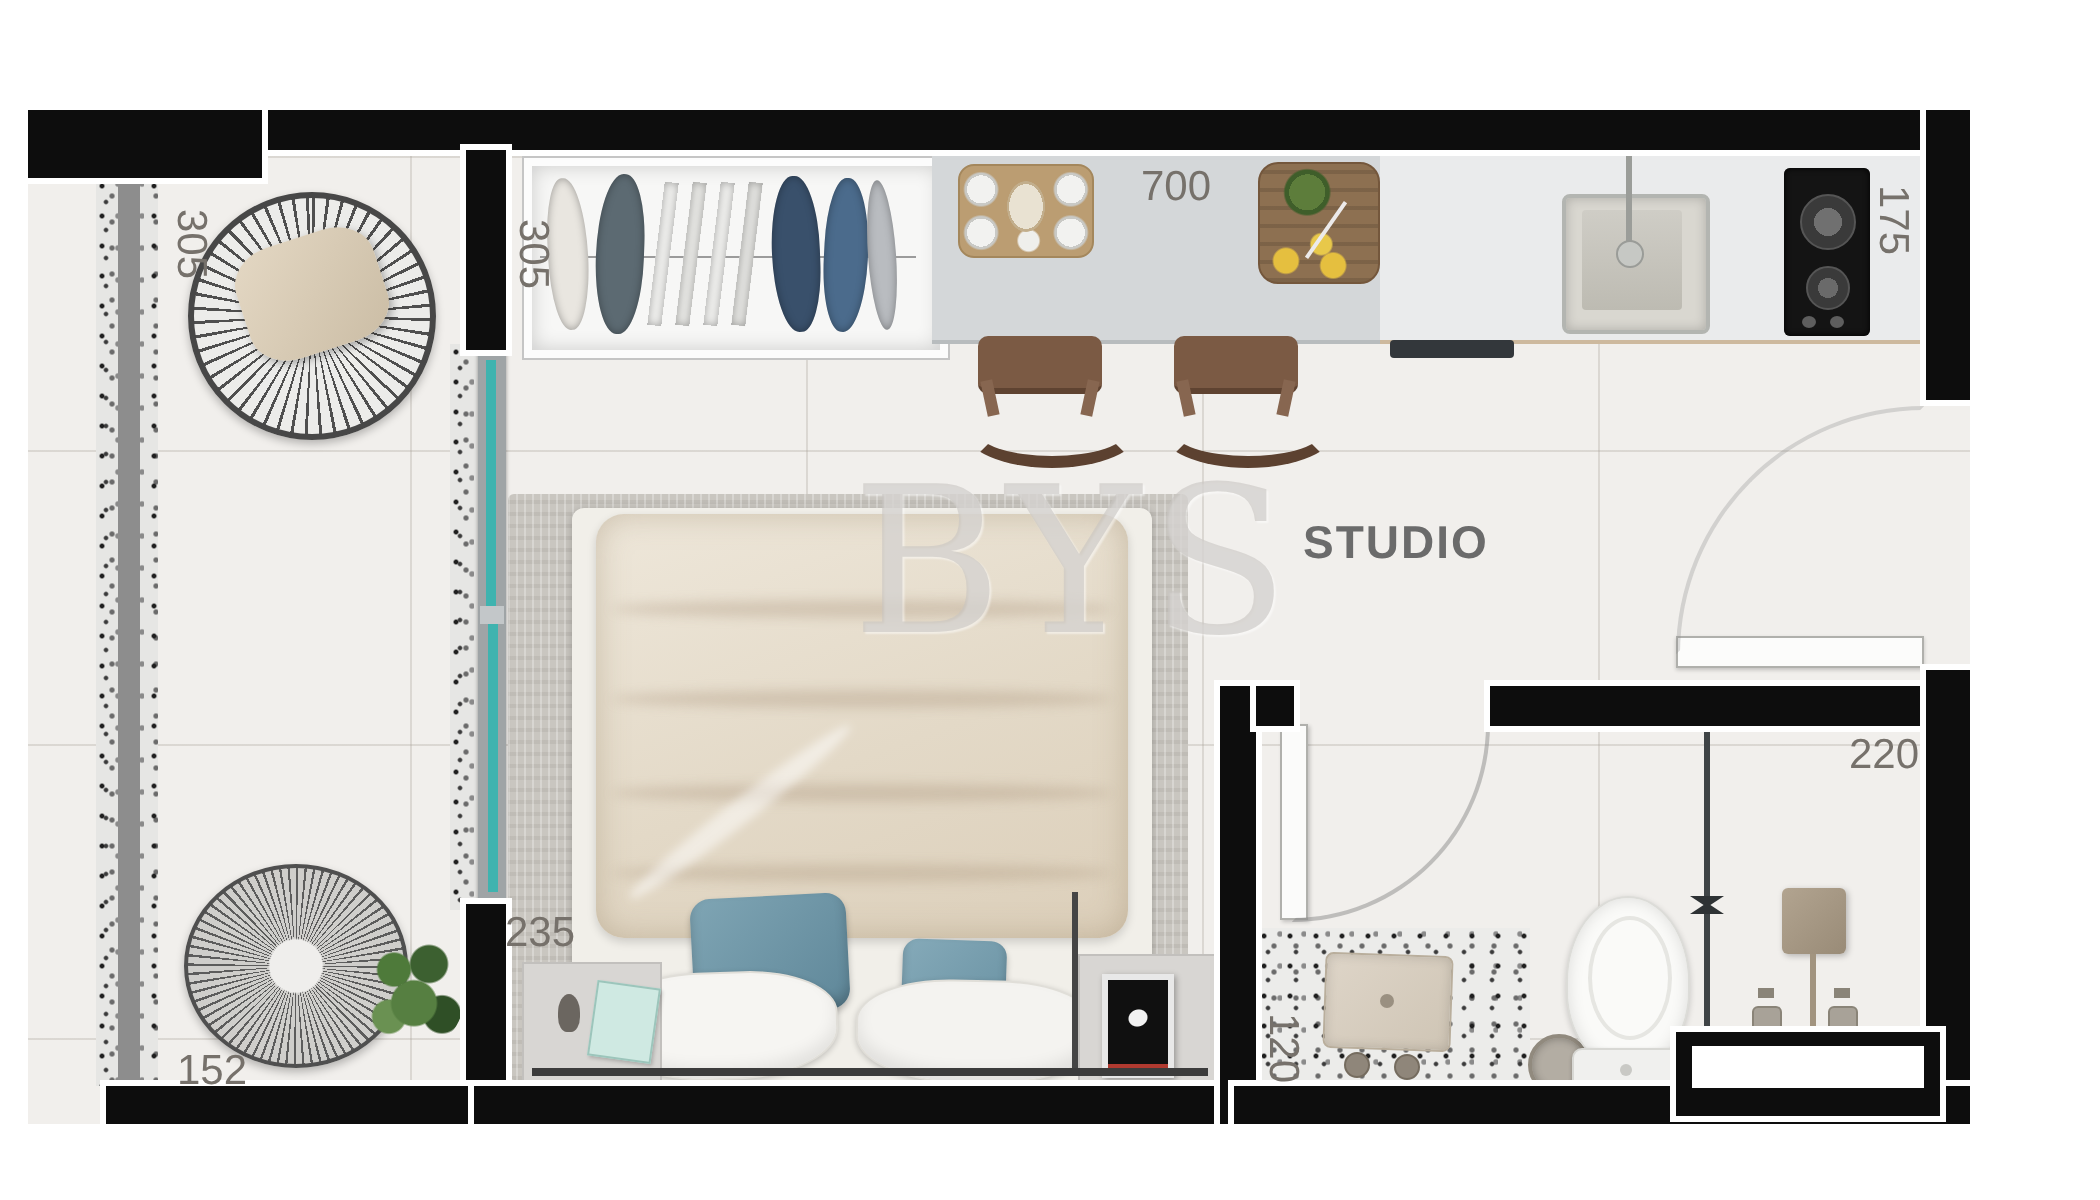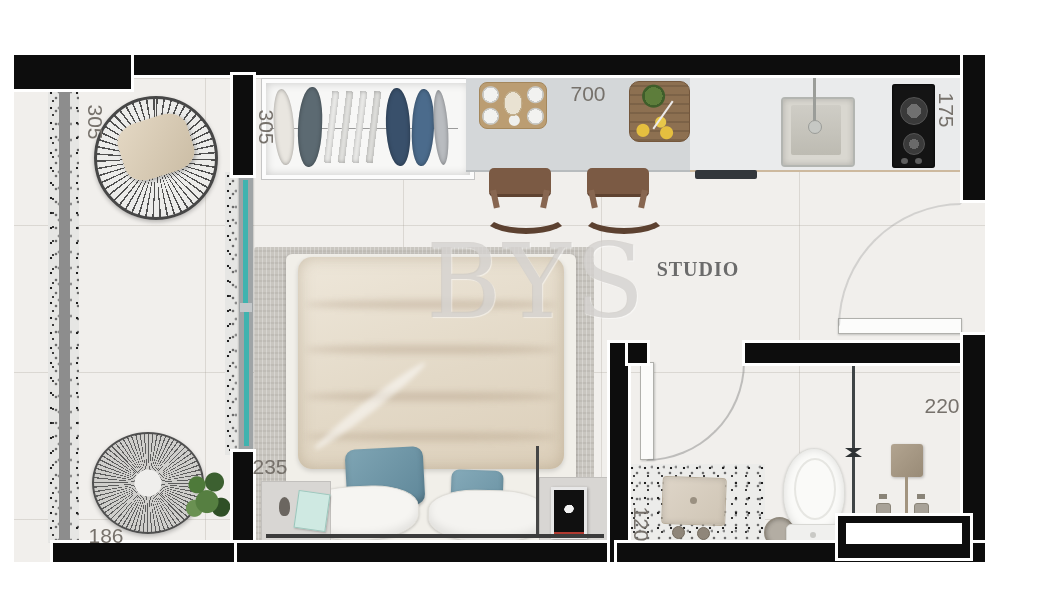--- a/index.html
+++ b/index.html
@@ -14,22 +14,22 @@
       linear-gradient(rgba(168,160,150,.30) 1px,transparent 1px),
       linear-gradient(90deg,rgba(168,160,150,.30) 1px,transparent 1px);
     background-size:198px 147px;background-position:191px 23px;z-index:1;}
   .speckle{background-color:#e6e6e4;
     background-image:
       radial-gradient(circle at 3px 4px,#1f1f1f 0 .8px,transparent 1.6px),
       radial-gradient(circle at 8px 9px,#6b6b6b 0 .9px,transparent 1.7px),
       radial-gradient(circle at 5px 12px,#3a3a3a 0 .7px,transparent 1.5px),
       radial-gradient(circle at 11px 3px,#8a8a8a 0 1px,transparent 1.8px);
     background-size:13px 15px,11px 13px,14px 14px,12px 16px;}
-  .room-label{position:absolute;color:#6b6b6b;font-weight:bold;font-size:20px;
-    letter-spacing:1px;z-index:6;text-align:center;font-family:Liberation Serif, serif;}
+  .room-label{position:absolute;color:#6b6b6b;font-weight:bold;font-size:23px;
+    letter-spacing:1px;z-index:6;text-align:center;}
   .dim{position:absolute;color:#76716b;font-size:21px;z-index:6;text-align:center;}
   .dim-v{transform:rotate(90deg);}
   .title{position:absolute;left:30px;right:0;top:14px;text-align:center;color:#4c4c4c;
     font-size:29px;font-weight:bold;letter-spacing:.5px;z-index:8;}
   .watermark{position:absolute;left:426px;top:222px;z-index:4;
     font-family:"DejaVu Serif",serif;font-size:102px;color:rgba(200,197,193,.62);
     letter-spacing:4px;text-shadow:1px 1px 1px rgba(255,255,255,.5);}
   .arc{position:absolute;z-index:5;}
   .clothes{position:absolute;box-shadow:inset 0 0 4px rgba(0,0,0,.35);}
   .spoke-chair{position:absolute;border-radius:50%;z-index:3;
@@ -199,19 +199,19 @@
   <div class="wall" style="left:745px;top:343px;width:218px;height:20px;"></div>
   <div class="wall" style="left:963px;top:335px;width:22px;height:227px;"></div>
   <div class="wall" style="left:617px;top:543px;width:368px;height:19px;"></div>
   <div class="wall" style="left:838px;top:516px;width:132px;height:42px;"></div>
   <div class="abs" style="left:846px;top:523px;width:116px;height:21px;background:#ffffff;z-index:6;"></div>
 
   <div class="room-label" style="left:648px;top:258px;width:100px;">STUDIO</div>
 
   <div class="dim dim-v" style="left:65px;top:110px;width:60px;">305</div>
   <div class="dim dim-v z6" style="left:236px;top:115px;width:60px;">305</div>
-  <div class="dim" style="left:80px;top:524px;width:52px;">186</div>
-  <div class="dim" style="left:916px;top:366px;width:52px;margin-top:28px;">220</div>
+  <div class="dim" style="left:80px;top:524px;width:52px;">152</div>
+  <div class="dim" style="left:916px;top:366px;width:52px;">220</div>
   <div class="dim dim-v" style="left:611px;top:512px;width:60px;">120</div>
 
   <div class="watermark">BYS</div>
 
 </div>
 
 </body></html>

